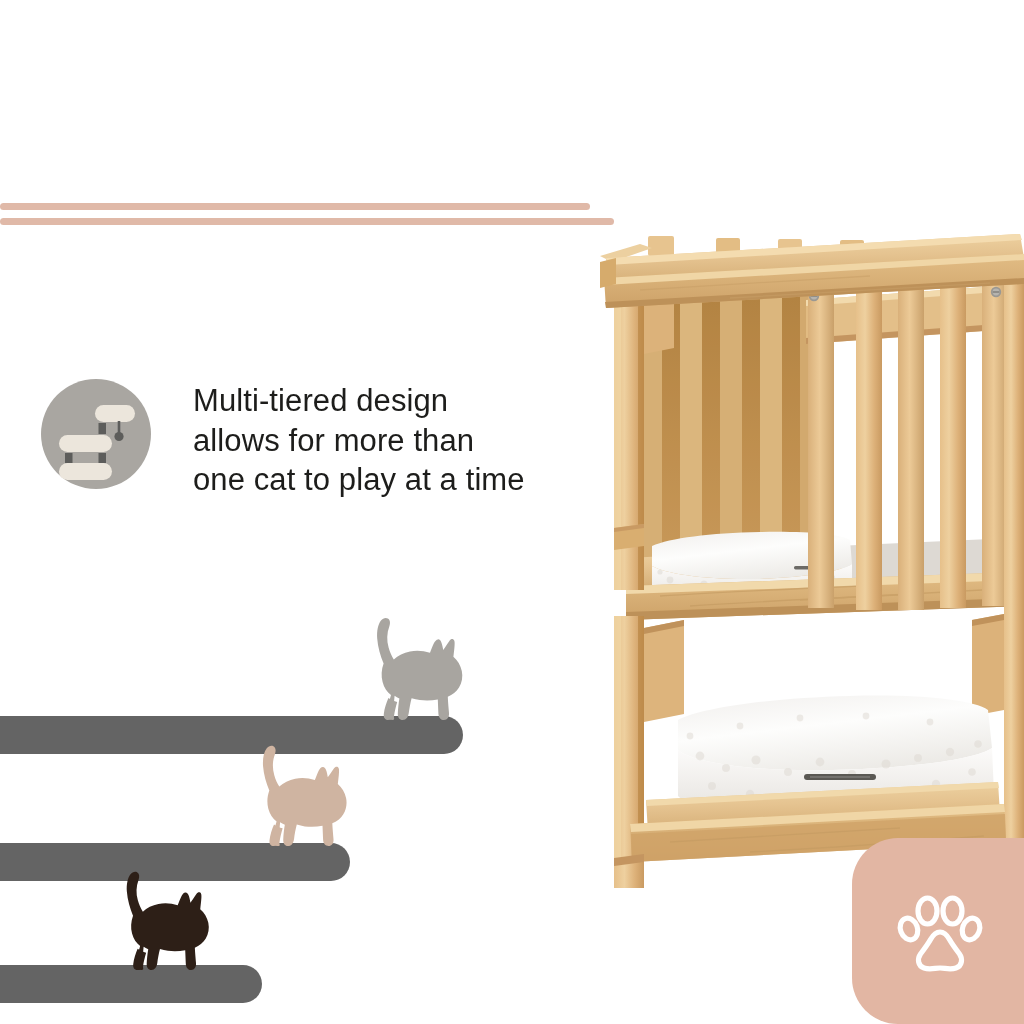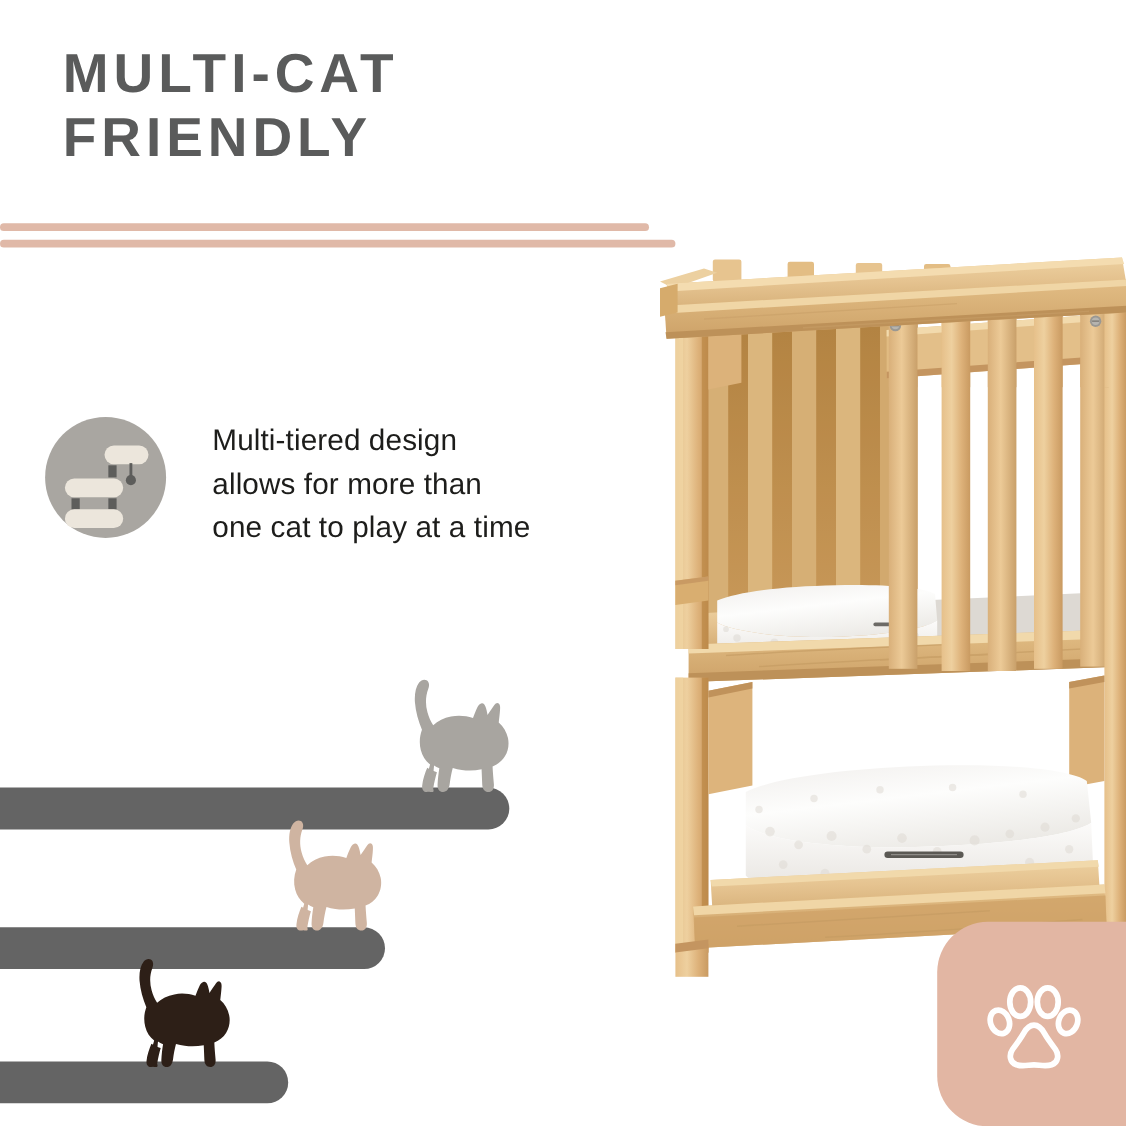--- a/index.html
+++ b/index.html
@@ -26,21 +26,21 @@
 
   
   #feature-icon-badge {
     position:absolute; left:41px; top:379px; width:110px; height:110px;
     border-radius:50%; background:#a9a6a1;
   }
   #feature-icon-badge svg { position:absolute; left:0; top:0; }
 
   #feature-text {
     position:absolute; left:193px; top:381px; width:410px;
-    font-size:27px; line-height:39.5px; font-weight:300;
+    font-size:31px; line-height:39.5px; font-weight:300;
     color:#1d1d1b; letter-spacing:0.1px; white-space:pre-line;
   }
 
   
   .step-bar {
     position:absolute; height:38px; background:#646464;
     border-radius:0 19px 19px 0;
   }
   #step-bar-1 { left:0; top:716px; width:463px; }
   #step-bar-2 { left:0; top:843px; width:350px; }
@@ -59,22 +59,20 @@
     background:#e2b6a3;
     border-radius:46px 0 0 46px;
   }
   #paw-badge svg { position:absolute; left:36px; top:44px; }
 </style>
 </head>
 <body>
 
 <div id="stage">
 
-  <div id="heading">MULTI-CAT
-FRIENDLY</div>
 
   <div class="rule" id="rule-top"></div>
   <div class="rule" id="rule-bottom"></div>
 
   <div id="feature-icon-badge">
     <svg width="110" height="110" viewBox="0 0 110 110">
 
       <rect x="54" y="26" width="40" height="17" rx="8.5" fill="#ece6dc"></rect>
 
       <rect x="57.5" y="44" width="7.5" height="11" fill="#5d5d5b"></rect>

